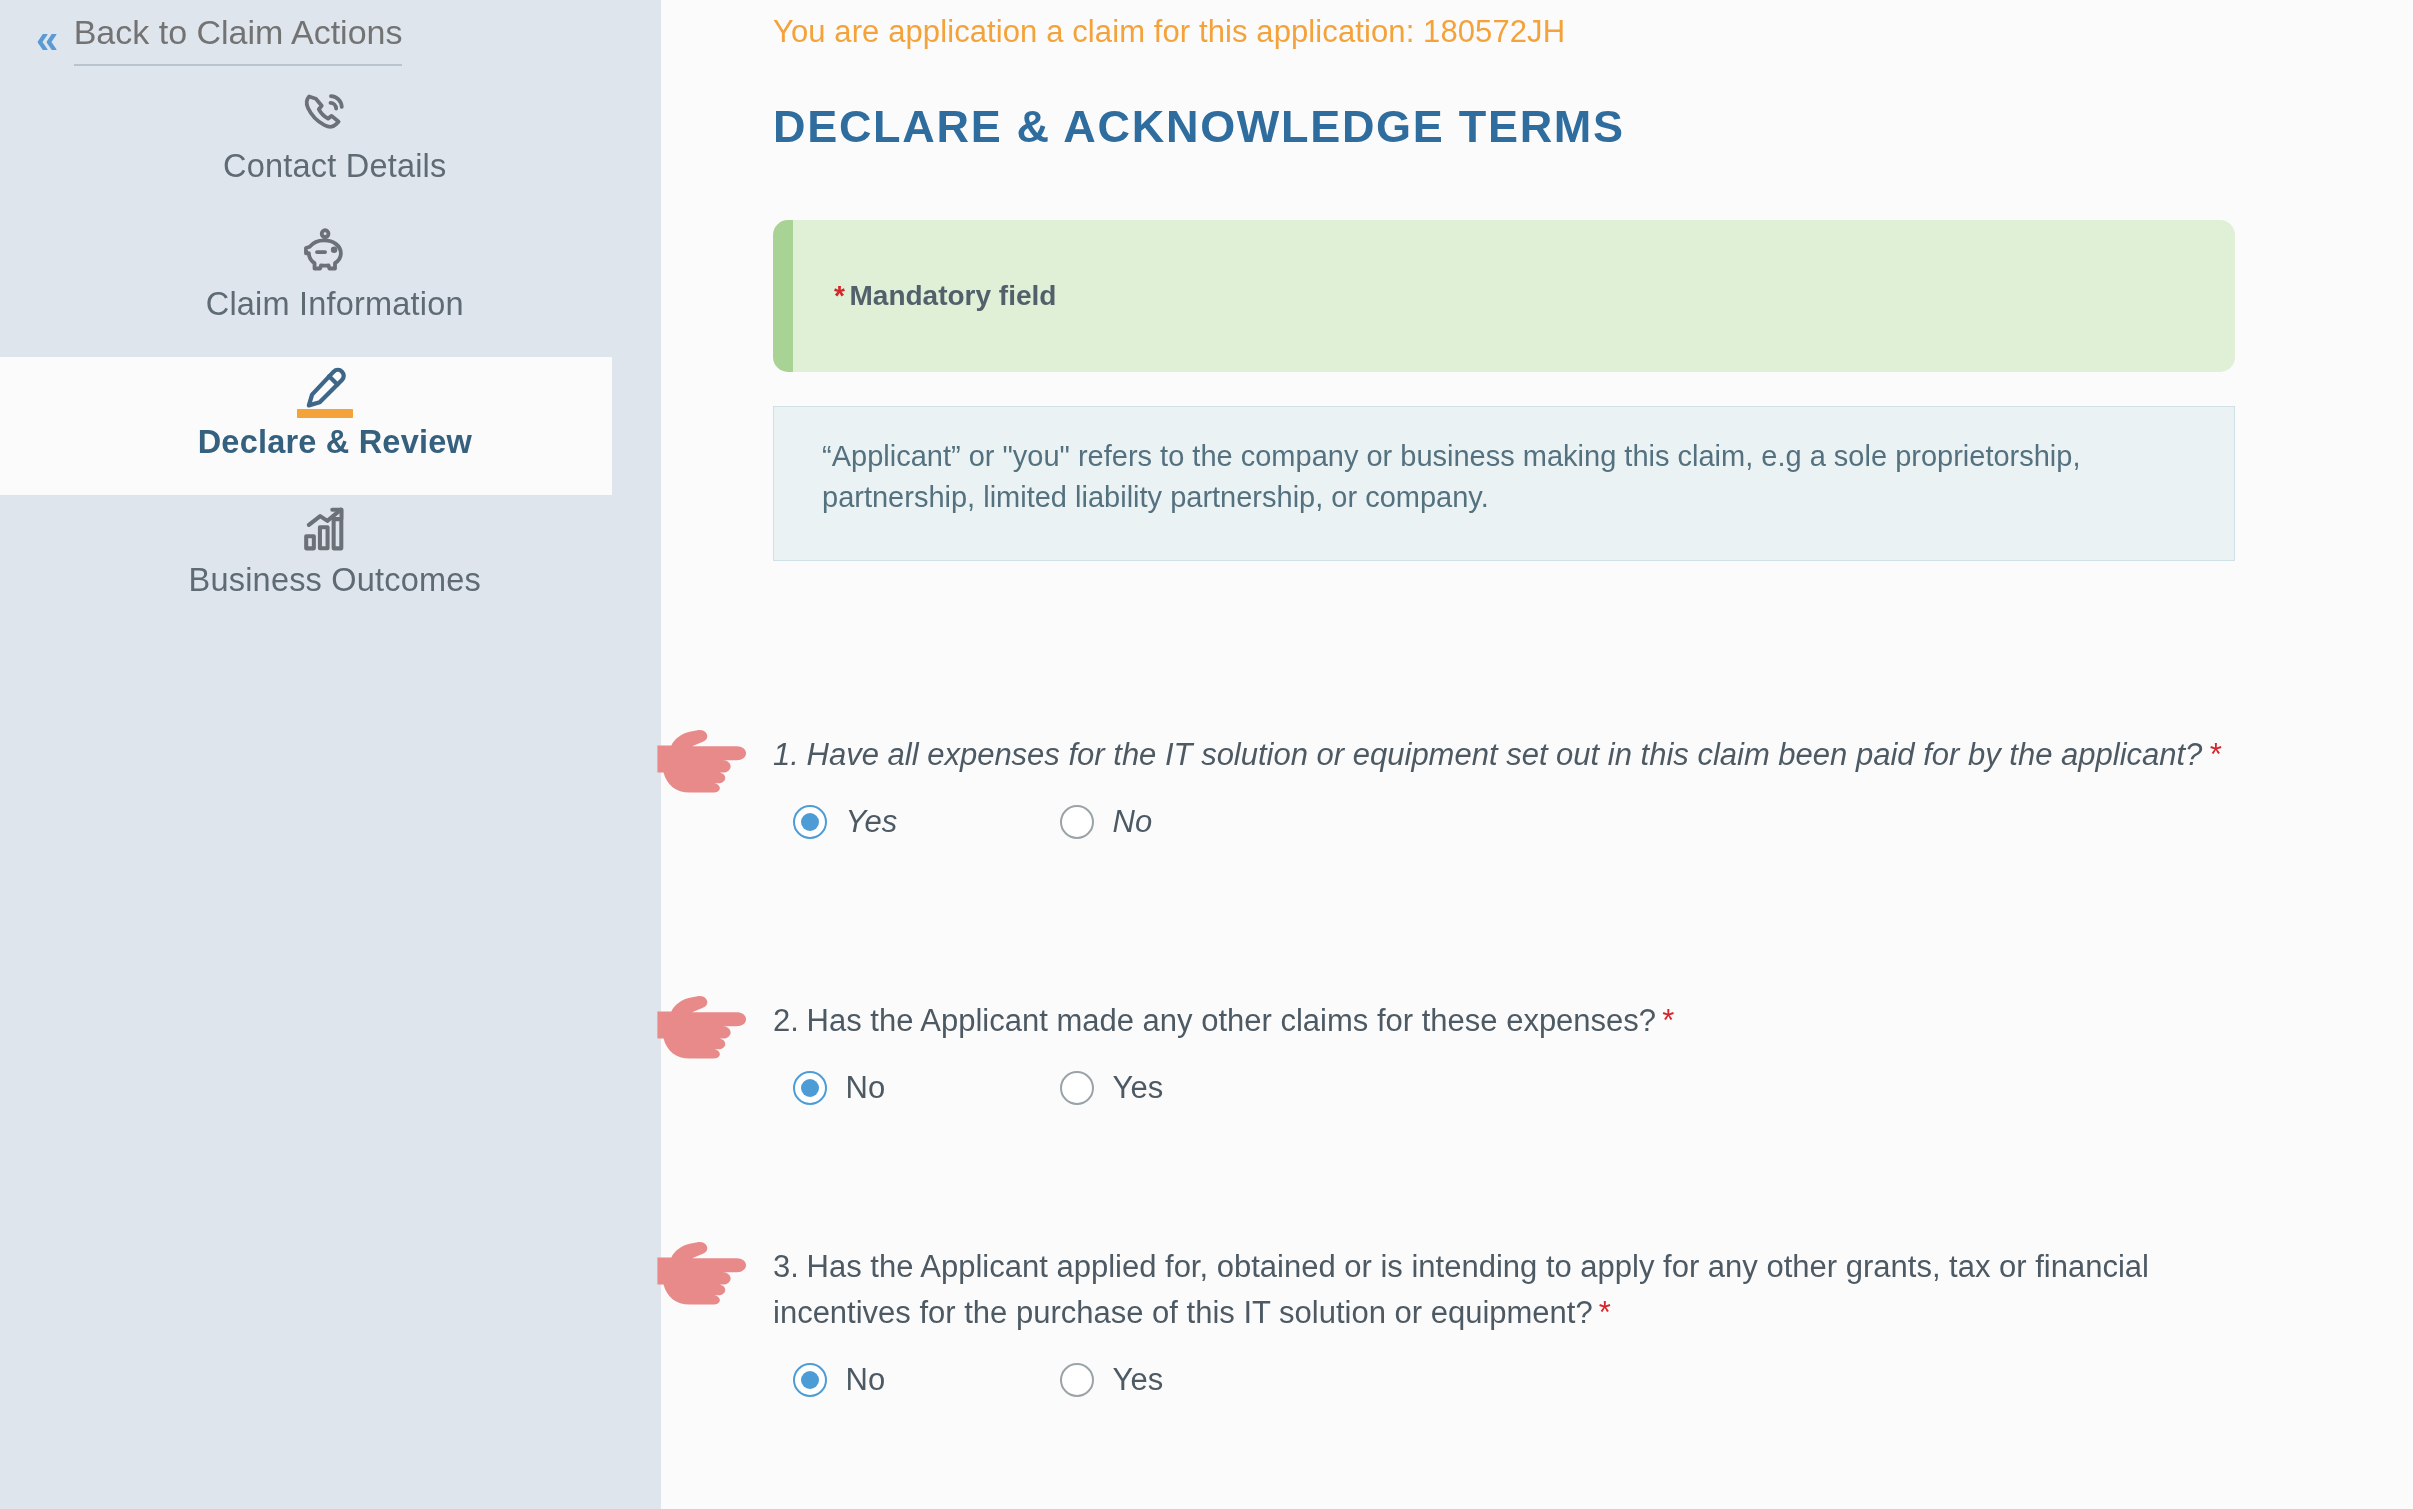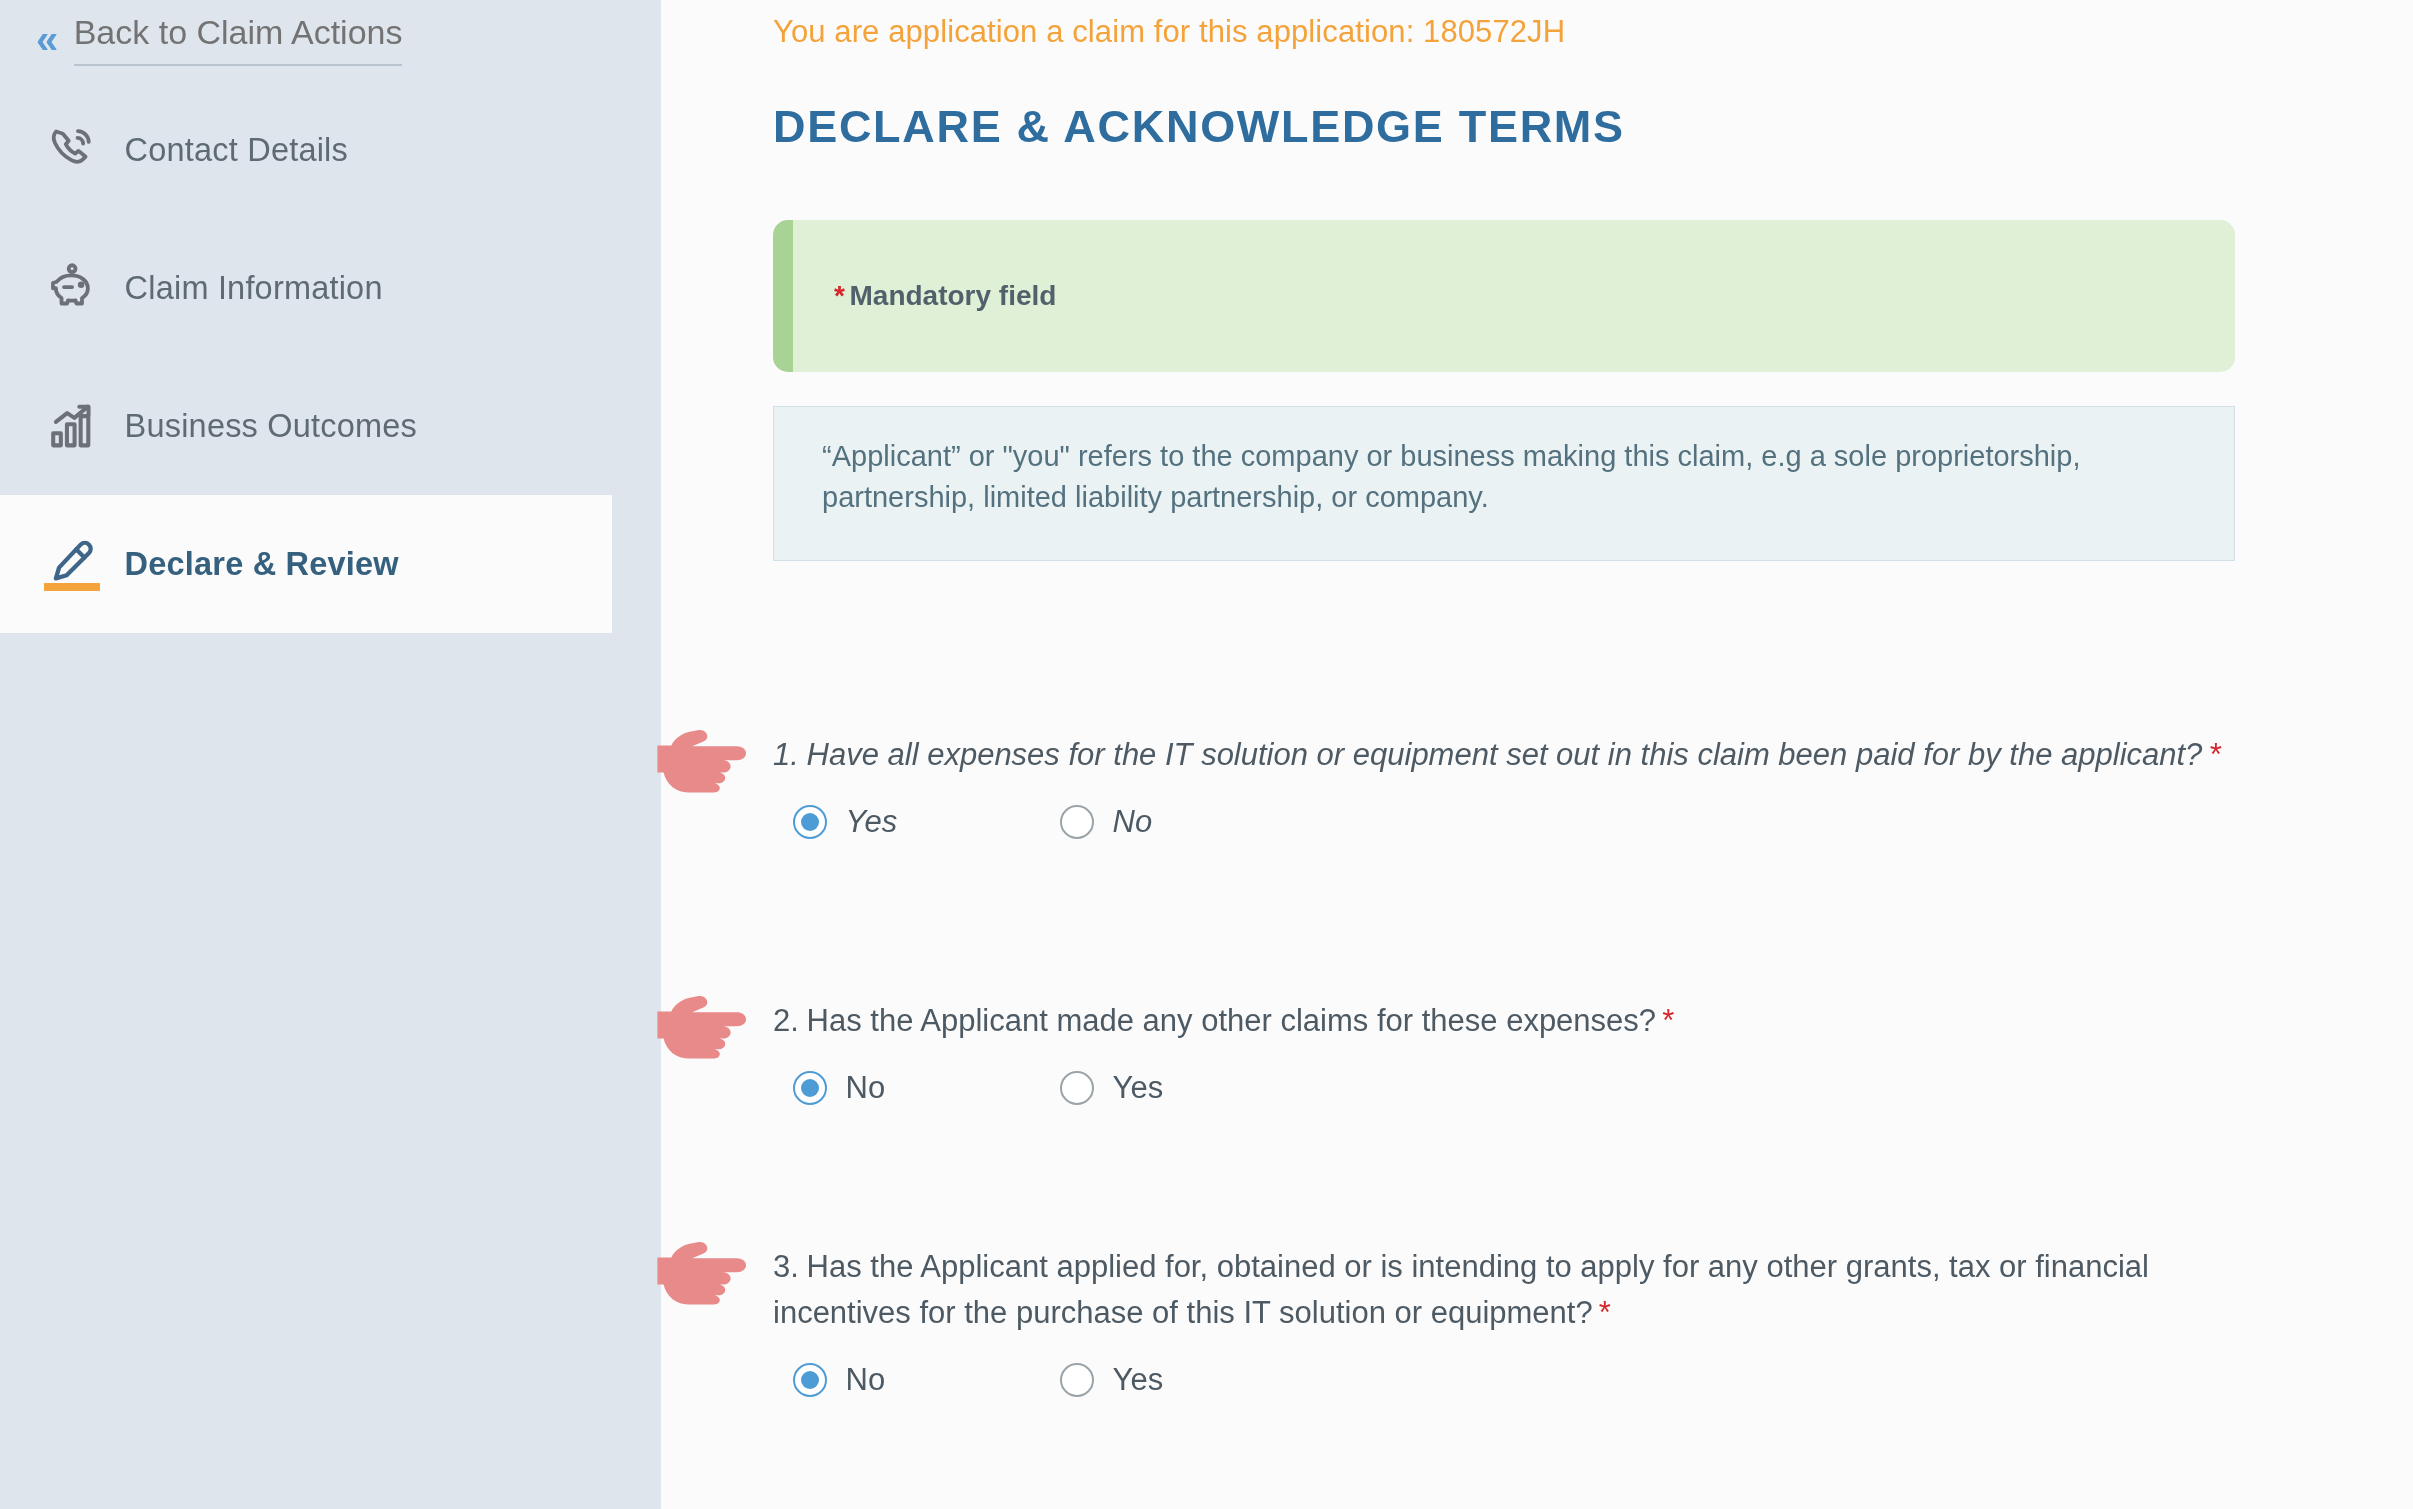--- a/index.html
+++ b/index.html
@@ -60,20 +60,21 @@
     width: 661px;
   }
   .nav-item {
     position: relative;
     width: 612px;
     height: 138px;
     display: flex;
     align-items: center;
     padding-left: 39px;
     background: transparent;
+    flex-direction: column;
   }
   .nav-item.active {
     background: #fbfbfc;
   }
   .nav-icon {
     width: 67px;
     height: 67px;
     flex: 0 0 67px;
     display: flex;
     align-items: center;
@@ -271,46 +272,46 @@
       <div class="nav-item">
         <span class="nav-icon">
           <svg width="54" height="54" viewBox="0 0 24 24" fill="none" stroke="#6b7177" stroke-width="1.7" stroke-linecap="round" stroke-linejoin="round">
             <circle cx="11.6" cy="3.4" r="1.5"></circle>
             <path d="M4.8 9.2 C6.2 7.4 8.6 6.4 11.2 6.4 c4.2 0 7.4 2.5 7.4 5.7 0 1.8-1 3.4-2.6 4.4 l0 2.4 -2.5 0 -.4-1.4 a10 10 0 0 1-3.3 0 l-.4 1.4 -2.5 0 0-2.4 C5.4 15.5 4.4 14 4.4 12.1 l-1.3 0 0-2.3 z"></path>
             <path d="M8 11.6 l3.6 0"></path>
             <circle cx="15.6" cy="10.6" r=".6" fill="#6b7177"></circle>
           </svg>
         </span>
         <span class="nav-label">Claim Information</span>
+      </div>
+
+      <div class="nav-item active">
+        <span class="nav-icon">
+          <svg width="54" height="54" viewBox="0 0 24 24" fill="none" stroke="#3d6688" stroke-width="1.9" stroke-linecap="round" stroke-linejoin="round">
+            <path d="M15.4 3.4 a2.6 2.6 0 0 1 3.7 3.7 L9.2 17 l-4.8 1.4 1.4-4.8 z"></path>
+            <path d="M13.4 5.4 l3.7 3.7"></path>
+          </svg>
+          <span class="nav-underline"></span>
+        </span>
+        <span class="nav-label">Declare &amp; Review</span>
       </div>
 
       <div class="nav-item">
         <span class="nav-icon">
           <svg width="54" height="54" viewBox="0 0 24 24" fill="none" stroke="#6b7177" stroke-width="1.8" stroke-linecap="round" stroke-linejoin="round">
             <rect x="3.2" y="15.2" width="3.4" height="5.4"></rect>
             <rect x="9.3" y="11.2" width="3.4" height="9.4"></rect>
             <rect x="15.4" y="7.6" width="3.4" height="13"></rect>
             <path d="M4.4 10.2 L9.4 6.3 L12.6 8.4 L18.6 3.4"></path>
             <path d="M14.8 3.4 L18.9 3.4 L18.9 7.2"></path>
           </svg>
         </span>
         <span class="nav-label">Business Outcomes</span>
       </div>
 
-      <div class="nav-item active">
-        <span class="nav-icon">
-          <svg width="54" height="54" viewBox="0 0 24 24" fill="none" stroke="#3d6688" stroke-width="1.9" stroke-linecap="round" stroke-linejoin="round">
-            <path d="M15.4 3.4 a2.6 2.6 0 0 1 3.7 3.7 L9.2 17 l-4.8 1.4 1.4-4.8 z"></path>
-            <path d="M13.4 5.4 l3.7 3.7"></path>
-          </svg>
-          <span class="nav-underline"></span>
-        </span>
-        <span class="nav-label">Declare &amp; Review</span>
-      </div>
-
     </div>
   </nav>
 
   <main class="main">
 
     <div class="app-banner">You are application a claim for this application: 180572JH</div>
 
     <h1 class="page-title">DECLARE &amp; ACKNOWLEDGE TERMS</h1>
 
     <div class="mandatory-box">

